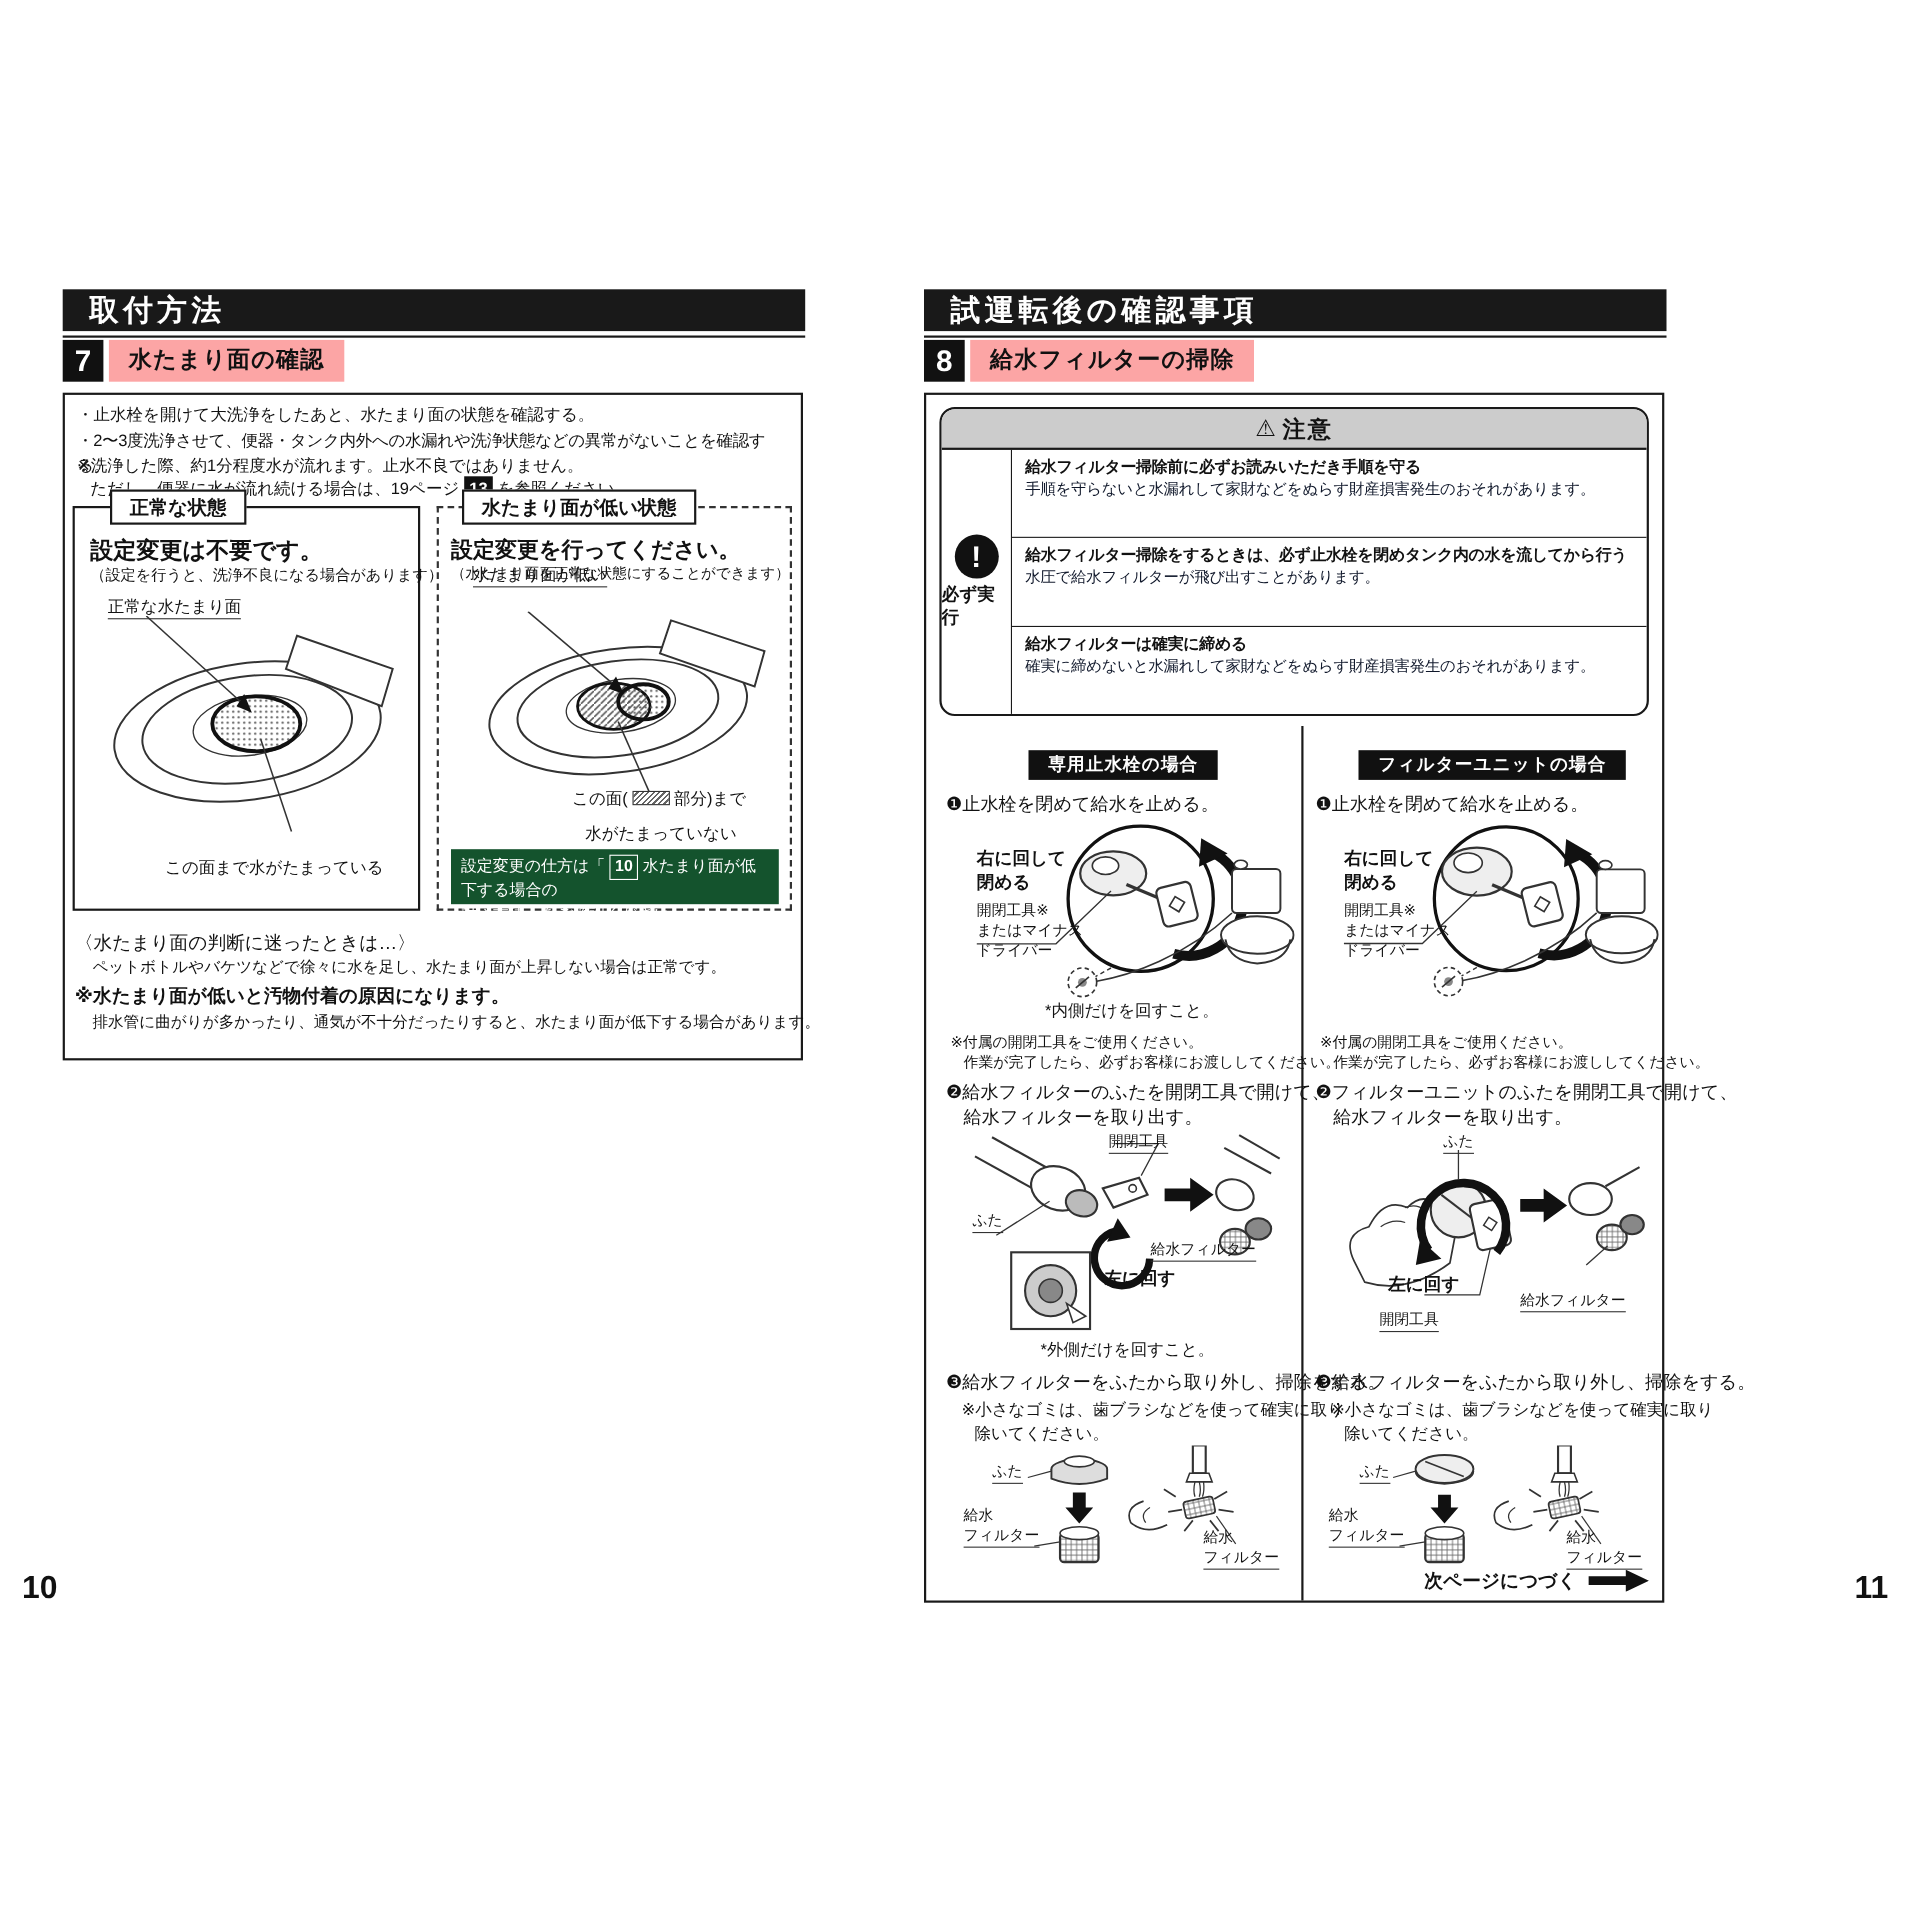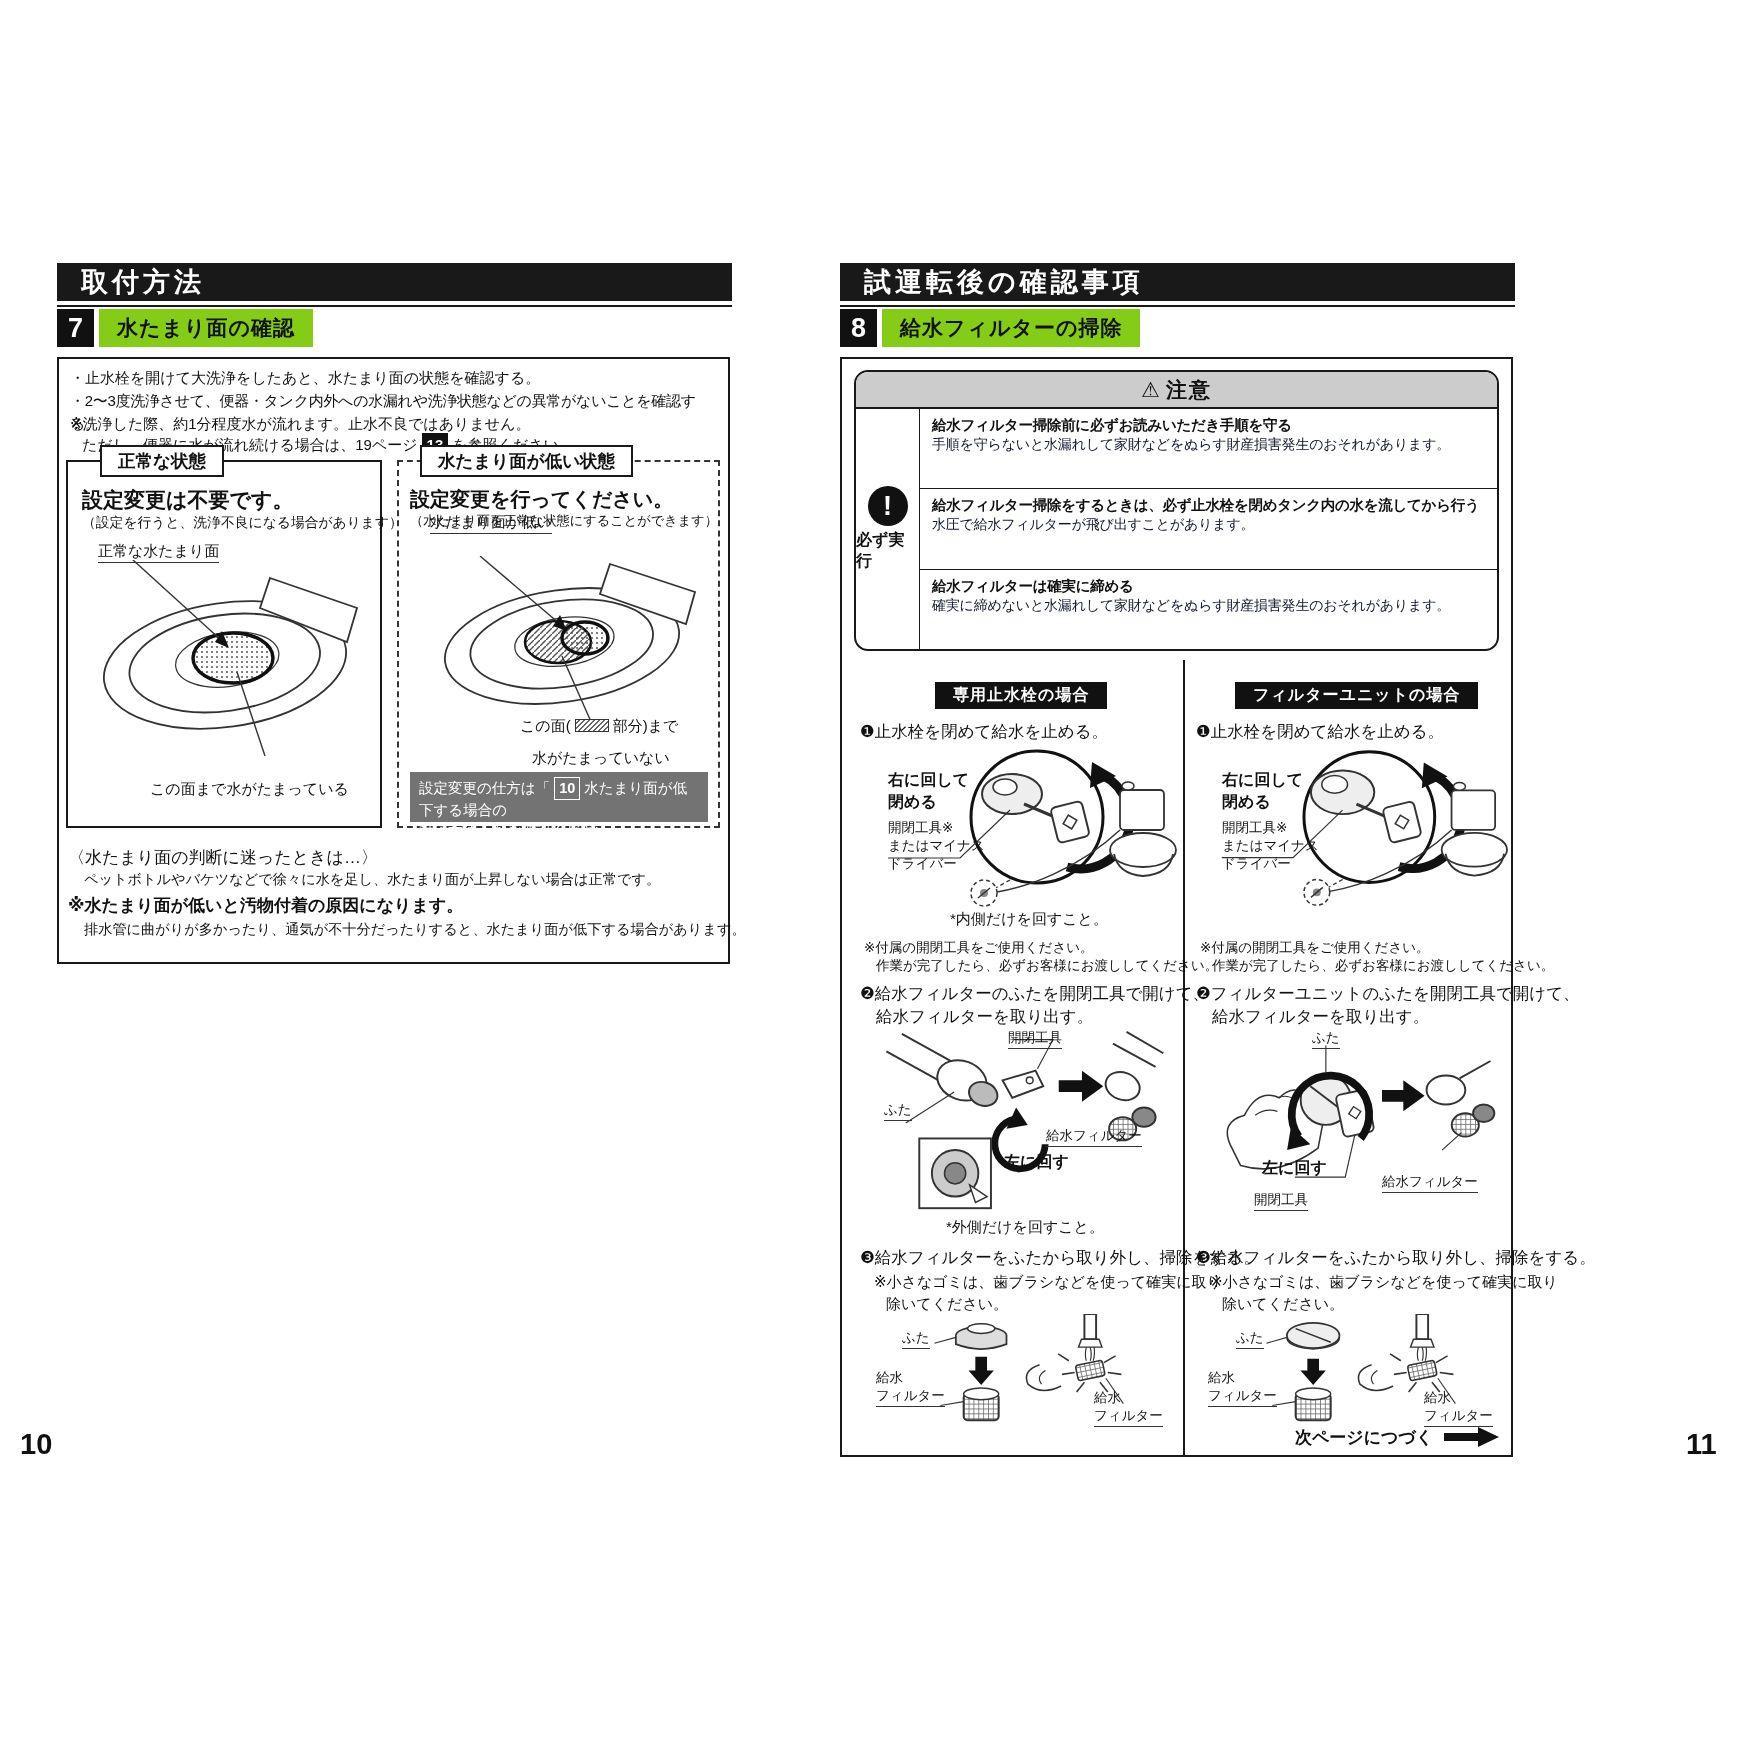--- a/index.html
+++ b/index.html
@@ -4,33 +4,33 @@
 <style>
   * { margin:0; padding:0; box-sizing:border-box; }
   html,body { background:#fff; }
   body { font-family:"Liberation Sans","DejaVu Sans",sans-serif; color:#111; }
   .canvas { position:relative; width:1754px; height:1754px; background:#ffffff; overflow:hidden; }
   .abs { position:absolute; }
   .hdrbar { background:#191919; color:#fff; font-weight:bold; font-size:27px; line-height:38px; padding-left:24px; letter-spacing:4px; }
   .rule { background:#191919; height:2px; }
   .secrow { display:flex; align-items:stretch; }
   .secno { background:#111; color:#fff; font-weight:bold; font-size:27px; width:37px; height:38px; text-align:center; line-height:38px; }
-  .sectitle { background:#84cc16; font-weight:bold; font-size:21px; height:38px; line-height:38px; padding:0 18px; margin-left:5px; letter-spacing:1px; }
+  .sectitle { background:#fca5a5; font-weight:bold; font-size:21px; height:38px; line-height:38px; padding:0 18px; margin-left:5px; letter-spacing:1px; }
   .cbox { border:2px solid #191919; background:#fff; }
   .t15 { font-size:15px; line-height:23px; }
   .t14 { font-size:13.5px; line-height:19px; }
   .t16 { font-size:16.5px; line-height:23px; }
   .bold { font-weight:bold; }
   .lblbox { border:2px solid #191919; background:#fff; font-weight:bold; font-size:17.5px; padding:2px 16px; }
   .dashbox { border:2px dashed #333; background:#fff; }
   .solidbox { border:2.5px solid #191919; background:#fff; }
   .underl { border-bottom:1.3px solid #333; padding-bottom:1px; }
   .badge-dark { display:inline-block; background:#111; color:#fff; font-weight:bold; padding:0 5px; margin:0 4px; }
   .badge-outline { display:inline-block; border:1.5px solid #fff; color:#fff; font-weight:bold; padding:0 4px; margin:0 4px; }
-  .noteblack { background:#737373; color:#fff; font-size:14.5px; line-height:21px; padding:5px 9px; }
+  .noteblack { background:#14532d; color:#fff; font-size:14.5px; line-height:21px; padding:5px 9px; }
   .hatch-swatch { display:inline-block; width:34px; height:13px; border:1px solid #333; vertical-align:-1px; margin:0 4px;
                   background:repeating-linear-gradient(135deg,#fff 0 2px,#666 2px 3.5px); }
   .caution { border:2.5px solid #191919; border-radius:14px; overflow:hidden; background:#fff; }
   .caution-head { background:#cccccc; border-bottom:2px solid #191919; height:37px; display:flex; align-items:center; justify-content:center; font-weight:bold; font-size:21px; letter-spacing:2px; }
   .caution-body { display:flex; height:240px; }
   .caution-iconcol { width:64px; border-right:1.5px solid #191919; display:flex; flex-direction:column; align-items:center; justify-content:center; }
   .cicon { width:40px; height:40px; border-radius:50%; background:#111; color:#fff; font-weight:bold; font-size:27px; display:flex; align-items:center; justify-content:center; }
   .cicon-lbl { font-size:16px; font-weight:bold; margin-top:4px; }
   .caution-rows { flex:1; display:flex; flex-direction:column; }
   .crow { flex:1; padding:6px 12px 4px 12px; border-bottom:1.5px solid #191919; }

